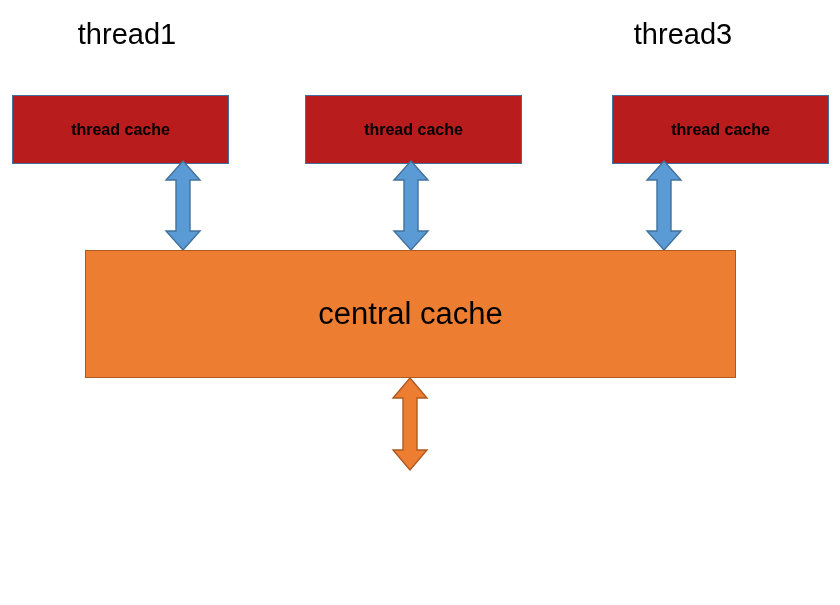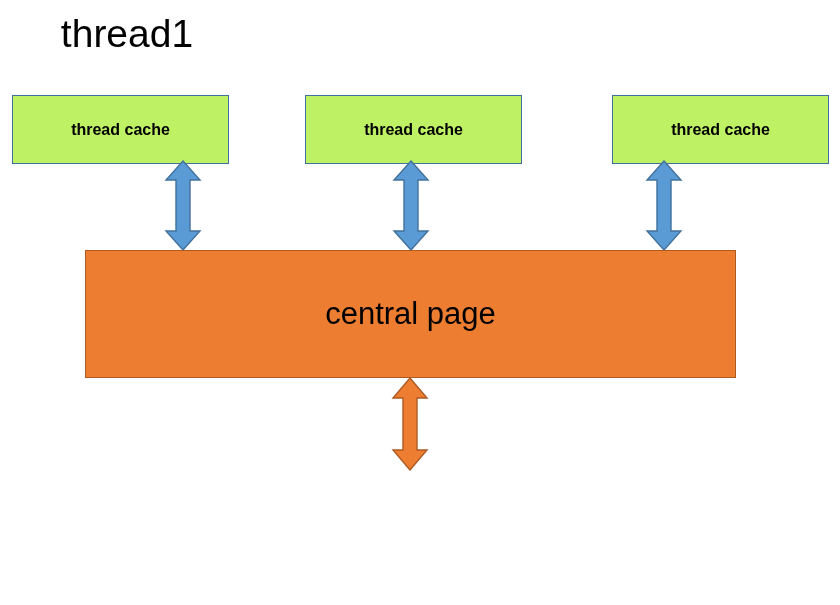--- a/index.html
+++ b/index.html
@@ -17,21 +17,21 @@
     background: #ffffff;
     overflow: hidden;
   }
 
   
   .thread-label {
     position: absolute;
     top: 14px;
     width: 240px;
     text-align: center;
-    font-size: 39px;
+    font-size: 29px;
     line-height: 40px;
     color: #000000;
     font-weight: 400;
     white-space: nowrap;
   }
   #thread-label-0 { left: 7px; }
   #thread-label-1 { left: 287px; }
   #thread-label-2 { left: 563px; }
 
   
@@ -47,21 +47,21 @@
     display: block;
     text-align: center;
     white-space: nowrap;
   }
 
   
   .thread-cache {
     top: 95px;
     height: 69px;
     width: 217px;
-    background: #bef264;
+    background: #b91c1c;
     border: 1px solid #41719C;
     font-size: 16px;
     font-weight: bold;
   }
   #thread-cache-0 { left: 12px; }
   #thread-cache-1 { left: 305px; }
   #thread-cache-2 { left: 612px; }
 
   
   #central-cache {
@@ -98,20 +98,21 @@
   #arrow-thread-1 { left: 391px; top: 160px; }
   #arrow-thread-2 { left: 644px; top: 160px; }
   #arrow-central-page { left: 390px; top: 377px; }
 </style>
 </head>
 <body>
 
 <div id="canvas">
 
   <div class="thread-label" id="thread-label-0">thread1</div>
+  <div class="thread-label" id="thread-label-2">thread3</div>
 
   <div class="box thread-cache" id="thread-cache-0">
     <span class="box-label">thread cache</span>
   </div>
   <div class="box thread-cache" id="thread-cache-1">
     <span class="box-label">thread cache</span>
   </div>
   <div class="box thread-cache" id="thread-cache-2">
     <span class="box-label">thread cache</span>
   </div>
@@ -126,21 +127,21 @@
       <polygon points="20,1 37,20 27,20 27,71 37,71 20,90 3,71 13,71 13,20 3,20" fill="#5B9BD5" stroke="#41719C" stroke-width="1.4" stroke-linejoin="miter"></polygon>
     </svg>
   </div>
   <div class="arrow" id="arrow-thread-2">
     <svg width="40" height="91" viewBox="0 0 40 91">
       <polygon points="20,1 37,20 27,20 27,71 37,71 20,90 3,71 13,71 13,20 3,20" fill="#5B9BD5" stroke="#41719C" stroke-width="1.4" stroke-linejoin="miter"></polygon>
     </svg>
   </div>
 
   <div class="box" id="central-cache">
-    <span class="box-label">central page</span>
+    <span class="box-label">central cache</span>
   </div>
 
   <div class="arrow" id="arrow-central-page">
     <svg width="40" height="94" viewBox="0 0 40 94">
       <polygon points="20,1 37,21 27,21 27,73 37,73 20,93 3,73 13,73 13,21 3,21" fill="#ED7D31" stroke="#AE5A21" stroke-width="1.4" stroke-linejoin="miter"></polygon>
     </svg>
   </div>
 
 
 </div>

